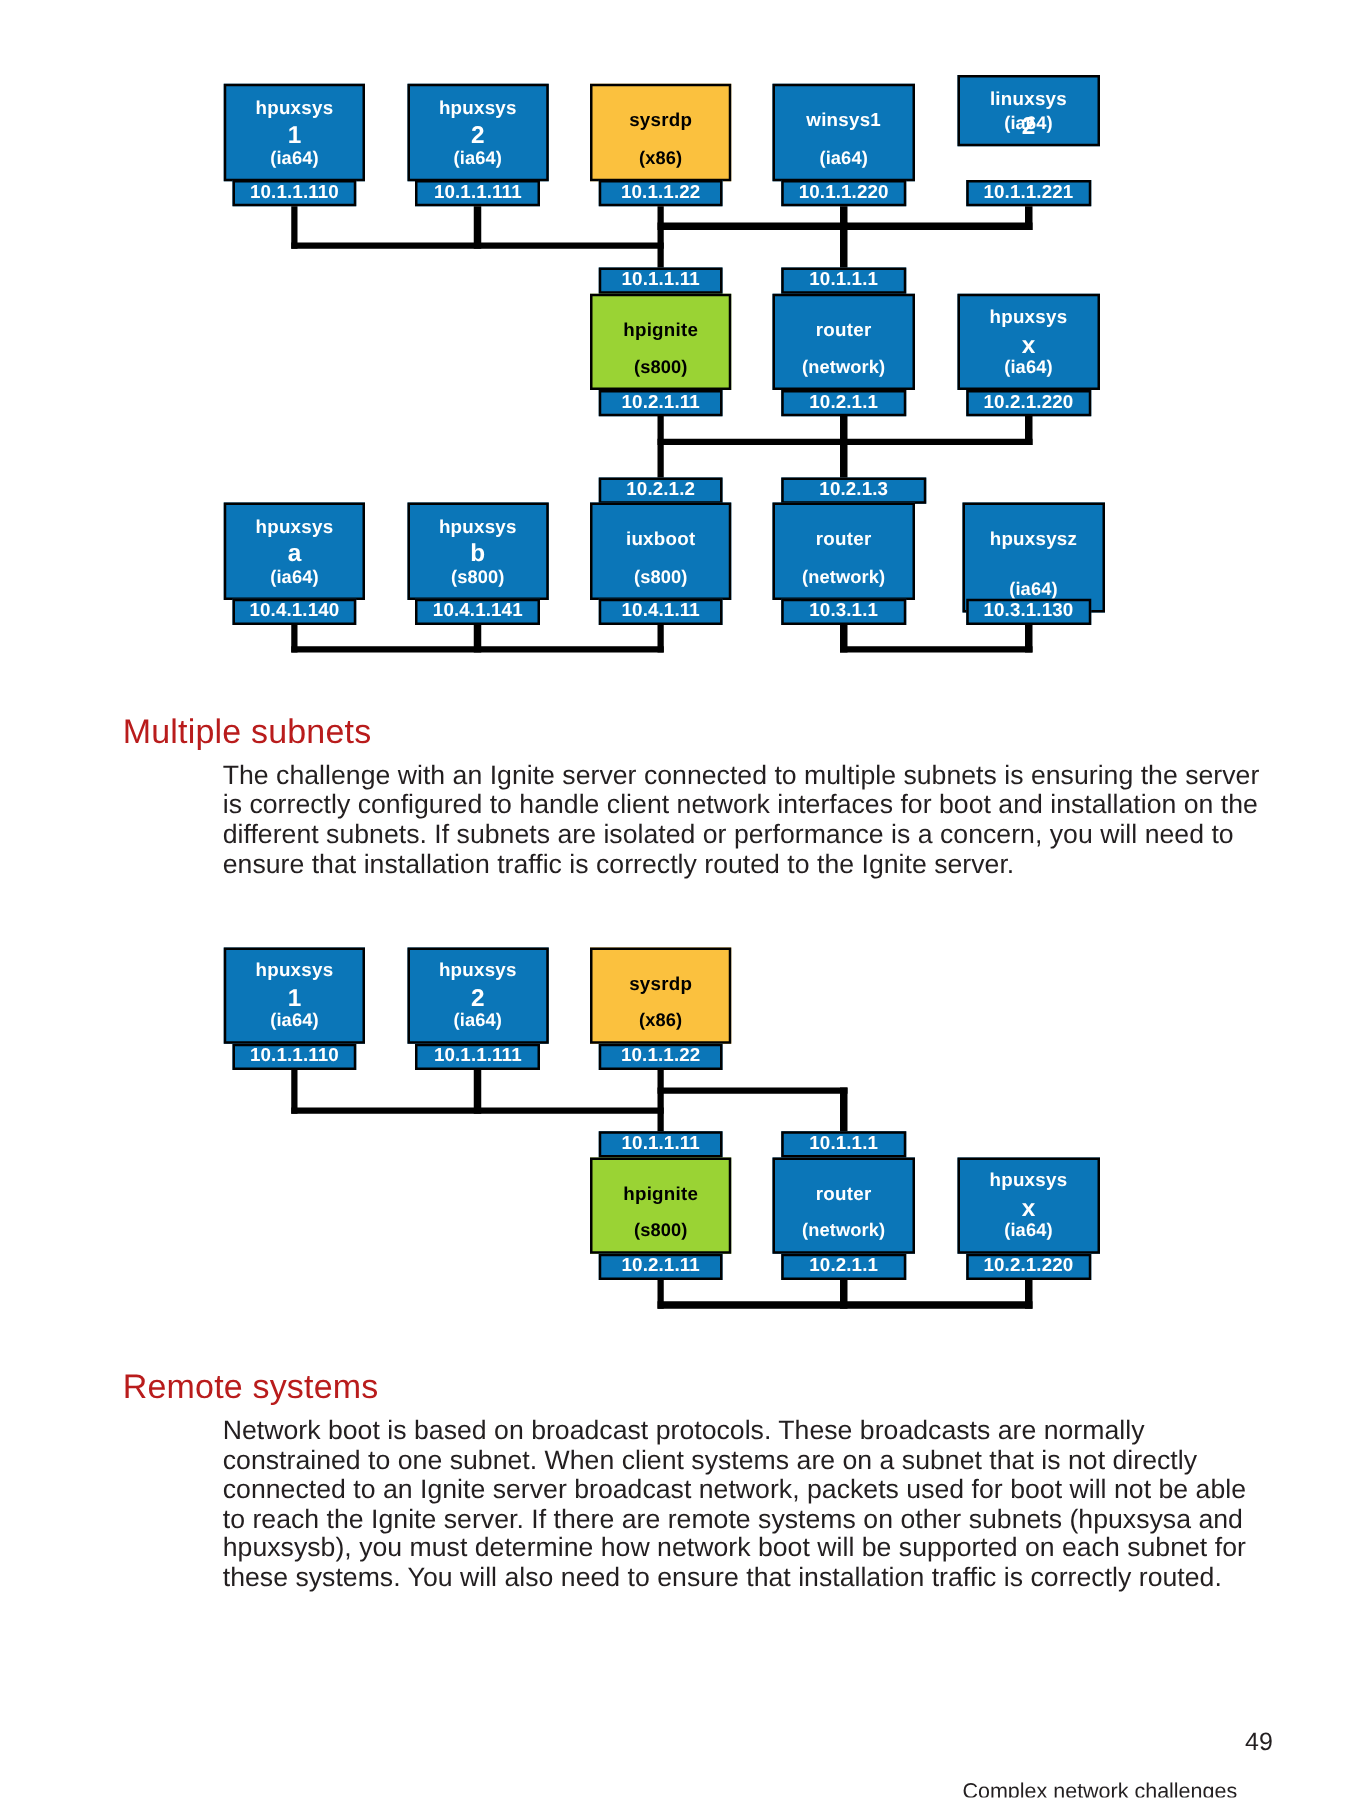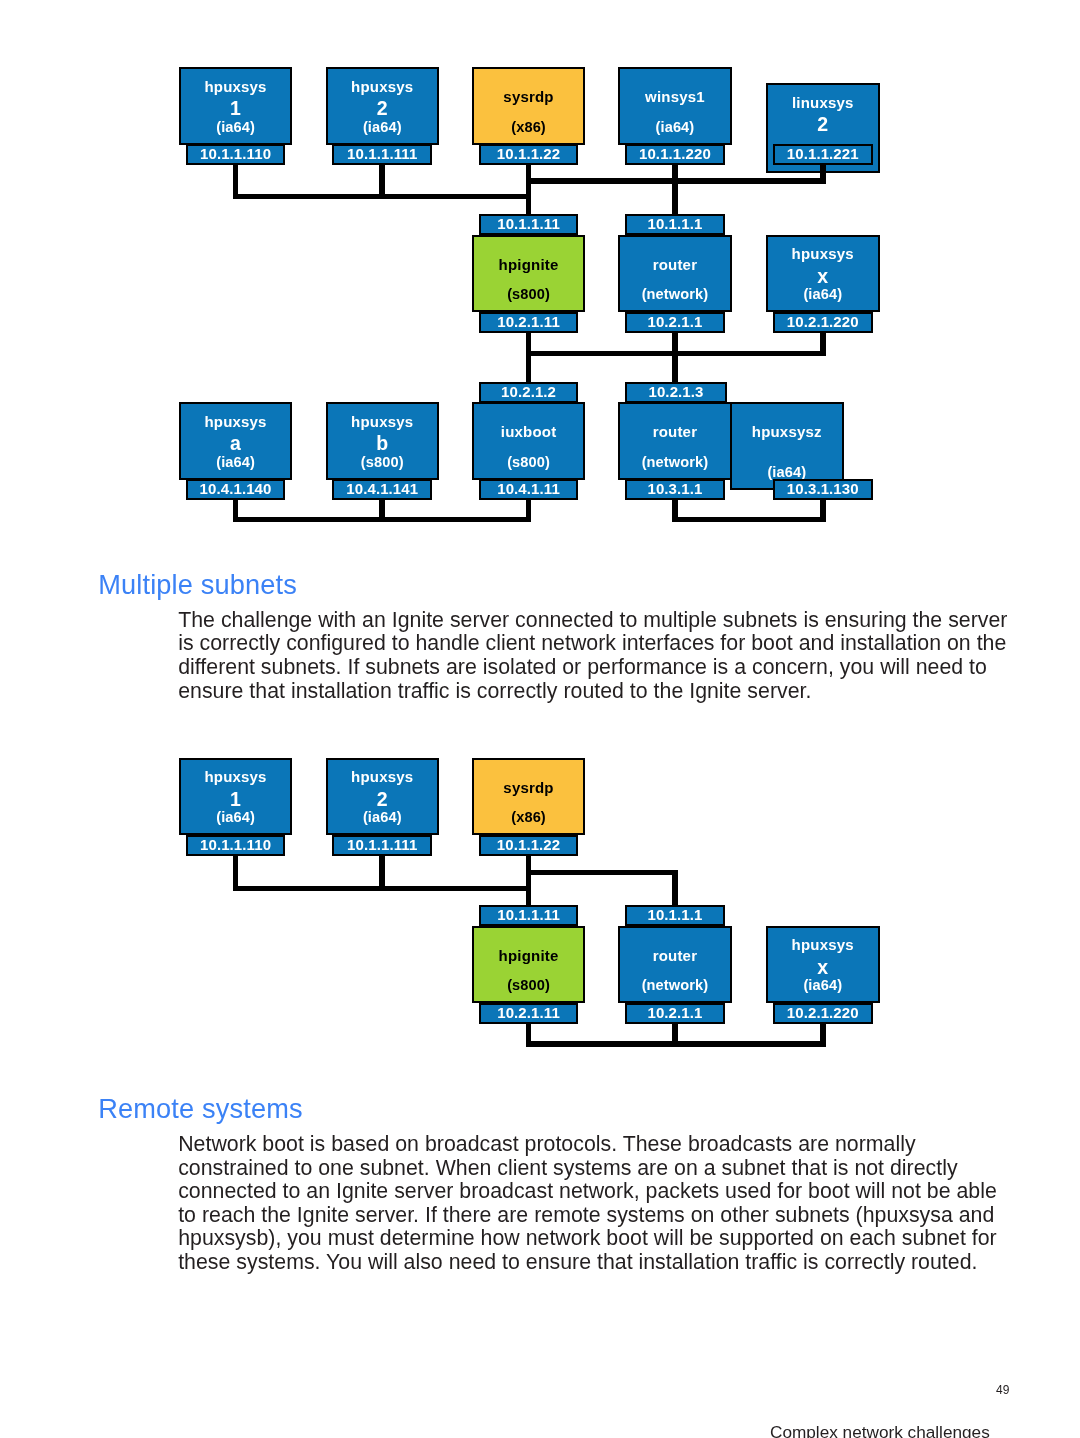--- a/index.html
+++ b/index.html
@@ -1,26 +1,26 @@
 <!DOCTYPE html>
 <html><head>
 <meta charset="utf-8">
 <title>Complex network challenges</title>
 <style>
   html,body{margin:0;padding:0;background:#fff;}
   body{width:1080px;height:1438px;position:relative;overflow:hidden;
        font-family:"Liberation Sans",sans-serif;color:#231f20;}
   .page{position:absolute;left:0;top:0;width:1080px;height:1438px;}
 
-  .h2{position:absolute;color:#3b82f6;font-size:27.2px;font-weight:400;
+  .h2{position:absolute;color:#b91c1c;font-size:27.2px;font-weight:400;
       white-space:nowrap;letter-spacing:0.15px;}
   .para{position:absolute;font-size:21.3px;line-height:23.55px;color:#231f20;
         text-align:left;letter-spacing:0.02px;}
   .footer-title{position:absolute;font-size:17.2px;white-space:nowrap;}
-  .footer-page{position:absolute;font-size:12px;white-space:nowrap;}
+  .footer-page{position:absolute;font-size:20px;white-space:nowrap;}
 
   .node{position:absolute;left:0;top:0;}
   .nbody{position:absolute;border:2.5px solid #000;box-sizing:border-box;
          background:#0b76b8;color:#fff;text-align:center;}
   .nbody.green{background:#9ad334;color:#000;}
   .nbody.orange{background:#fbc13e;color:#000;}
   .nname{position:absolute;left:0;right:0;font-weight:bold;font-size:15px;
          line-height:19.5px;letter-spacing:0.2px;}
   .nname.one{top:18px;}
   .nname.two{top:7.5px;}
@@ -63,21 +63,21 @@
 <div class="ipbar" style="left:478.6px;top:144.1px;width:99.9px;height:21.0px;line-height:16.0px">10.1.1.22</div>
 </div>
 <div class="node">
 <div class="nbody" style="left:618.2px;top:67.2px;width:113.5px;height:77.5px">
 <div class="nname one">winsys1</div>
 <div class="narch">(ia64)</div>
 </div>
 <div class="ipbar" style="left:625.0px;top:144.1px;width:99.9px;height:21.0px;line-height:16.0px">10.1.1.220</div>
 </div>
 <div class="node">
-<div class="nbody" style="left:766.0px;top:83px;width:113.5px;height:90px">
+<div class="nbody" style="left:766.0px;top:60px;width:113.5px;height:57px">
 <div class="nname two">linuxsys</div>
 <div class="nname2">2</div>
 <div class="narch">(ia64)</div>
 </div>
 <div class="ipbar" style="left:772.8px;top:144.1px;width:99.9px;height:21.0px;line-height:16.0px">10.1.1.221</div>
 </div>
 <div class="node">
 <div class="ipbar" style="left:478.6px;top:214.3px;width:99.9px;height:21.0px;line-height:16.0px">10.1.1.11</div>
 <div class="nbody green" style="left:471.8px;top:234.7px;width:113.5px;height:77.5px">
 <div class="nname one">hpignite</div>
@@ -119,29 +119,29 @@
 </div>
 <div class="node">
 <div class="ipbar" style="left:478.6px;top:381.9px;width:99.9px;height:21.0px;line-height:16.0px">10.2.1.2</div>
 <div class="nbody" style="left:471.8px;top:402.3px;width:113.5px;height:77.5px">
 <div class="nname one">iuxboot</div>
 <div class="narch">(s800)</div>
 </div>
 <div class="ipbar" style="left:478.6px;top:479.2px;width:99.9px;height:21.0px;line-height:16.0px">10.4.1.11</div>
 </div>
 <div class="node">
-<div class="ipbar" style="left:625.0px;top:381.9px;width:102px;height:21.0px;line-height:16.0px">10.2.1.3</div>
+<div class="ipbar" style="left:625.0px;top:381.9px;width:116px;height:21.0px;line-height:16.0px">10.2.1.3</div>
 <div class="nbody" style="left:618.2px;top:402.3px;width:113.5px;height:77.5px">
 <div class="nname one">router</div>
 <div class="narch">(network)</div>
 </div>
 <div class="ipbar" style="left:625.0px;top:479.2px;width:99.9px;height:21.0px;line-height:16.0px">10.3.1.1</div>
 </div>
 <div class="node">
-<div class="nbody" style="left:730px;top:402.3px;width:113.5px;height:88px">
+<div class="nbody" style="left:770px;top:402.3px;width:113.5px;height:88px">
 <div class="nname one">hpuxsysz</div>
 <div class="narch">(ia64)</div>
 </div>
 <div class="ipbar" style="left:772.8px;top:479.2px;width:99.9px;height:21.0px;line-height:16.0px">10.3.1.130</div>
 </div>
 <div class="line" style="left:232.8px;top:164.5px;width:5.6px;height:34.9px"></div>
 <div class="line" style="left:379.4px;top:164.5px;width:5.6px;height:34.9px"></div>
 <div class="line" style="left:232.8px;top:193.8px;width:298.6px;height:5.6px"></div>
 <div class="line" style="left:525.8px;top:164.5px;width:5.6px;height:49.8px"></div>
 <div class="line" style="left:525.8px;top:178.2px;width:299.8px;height:5.6px"></div>

